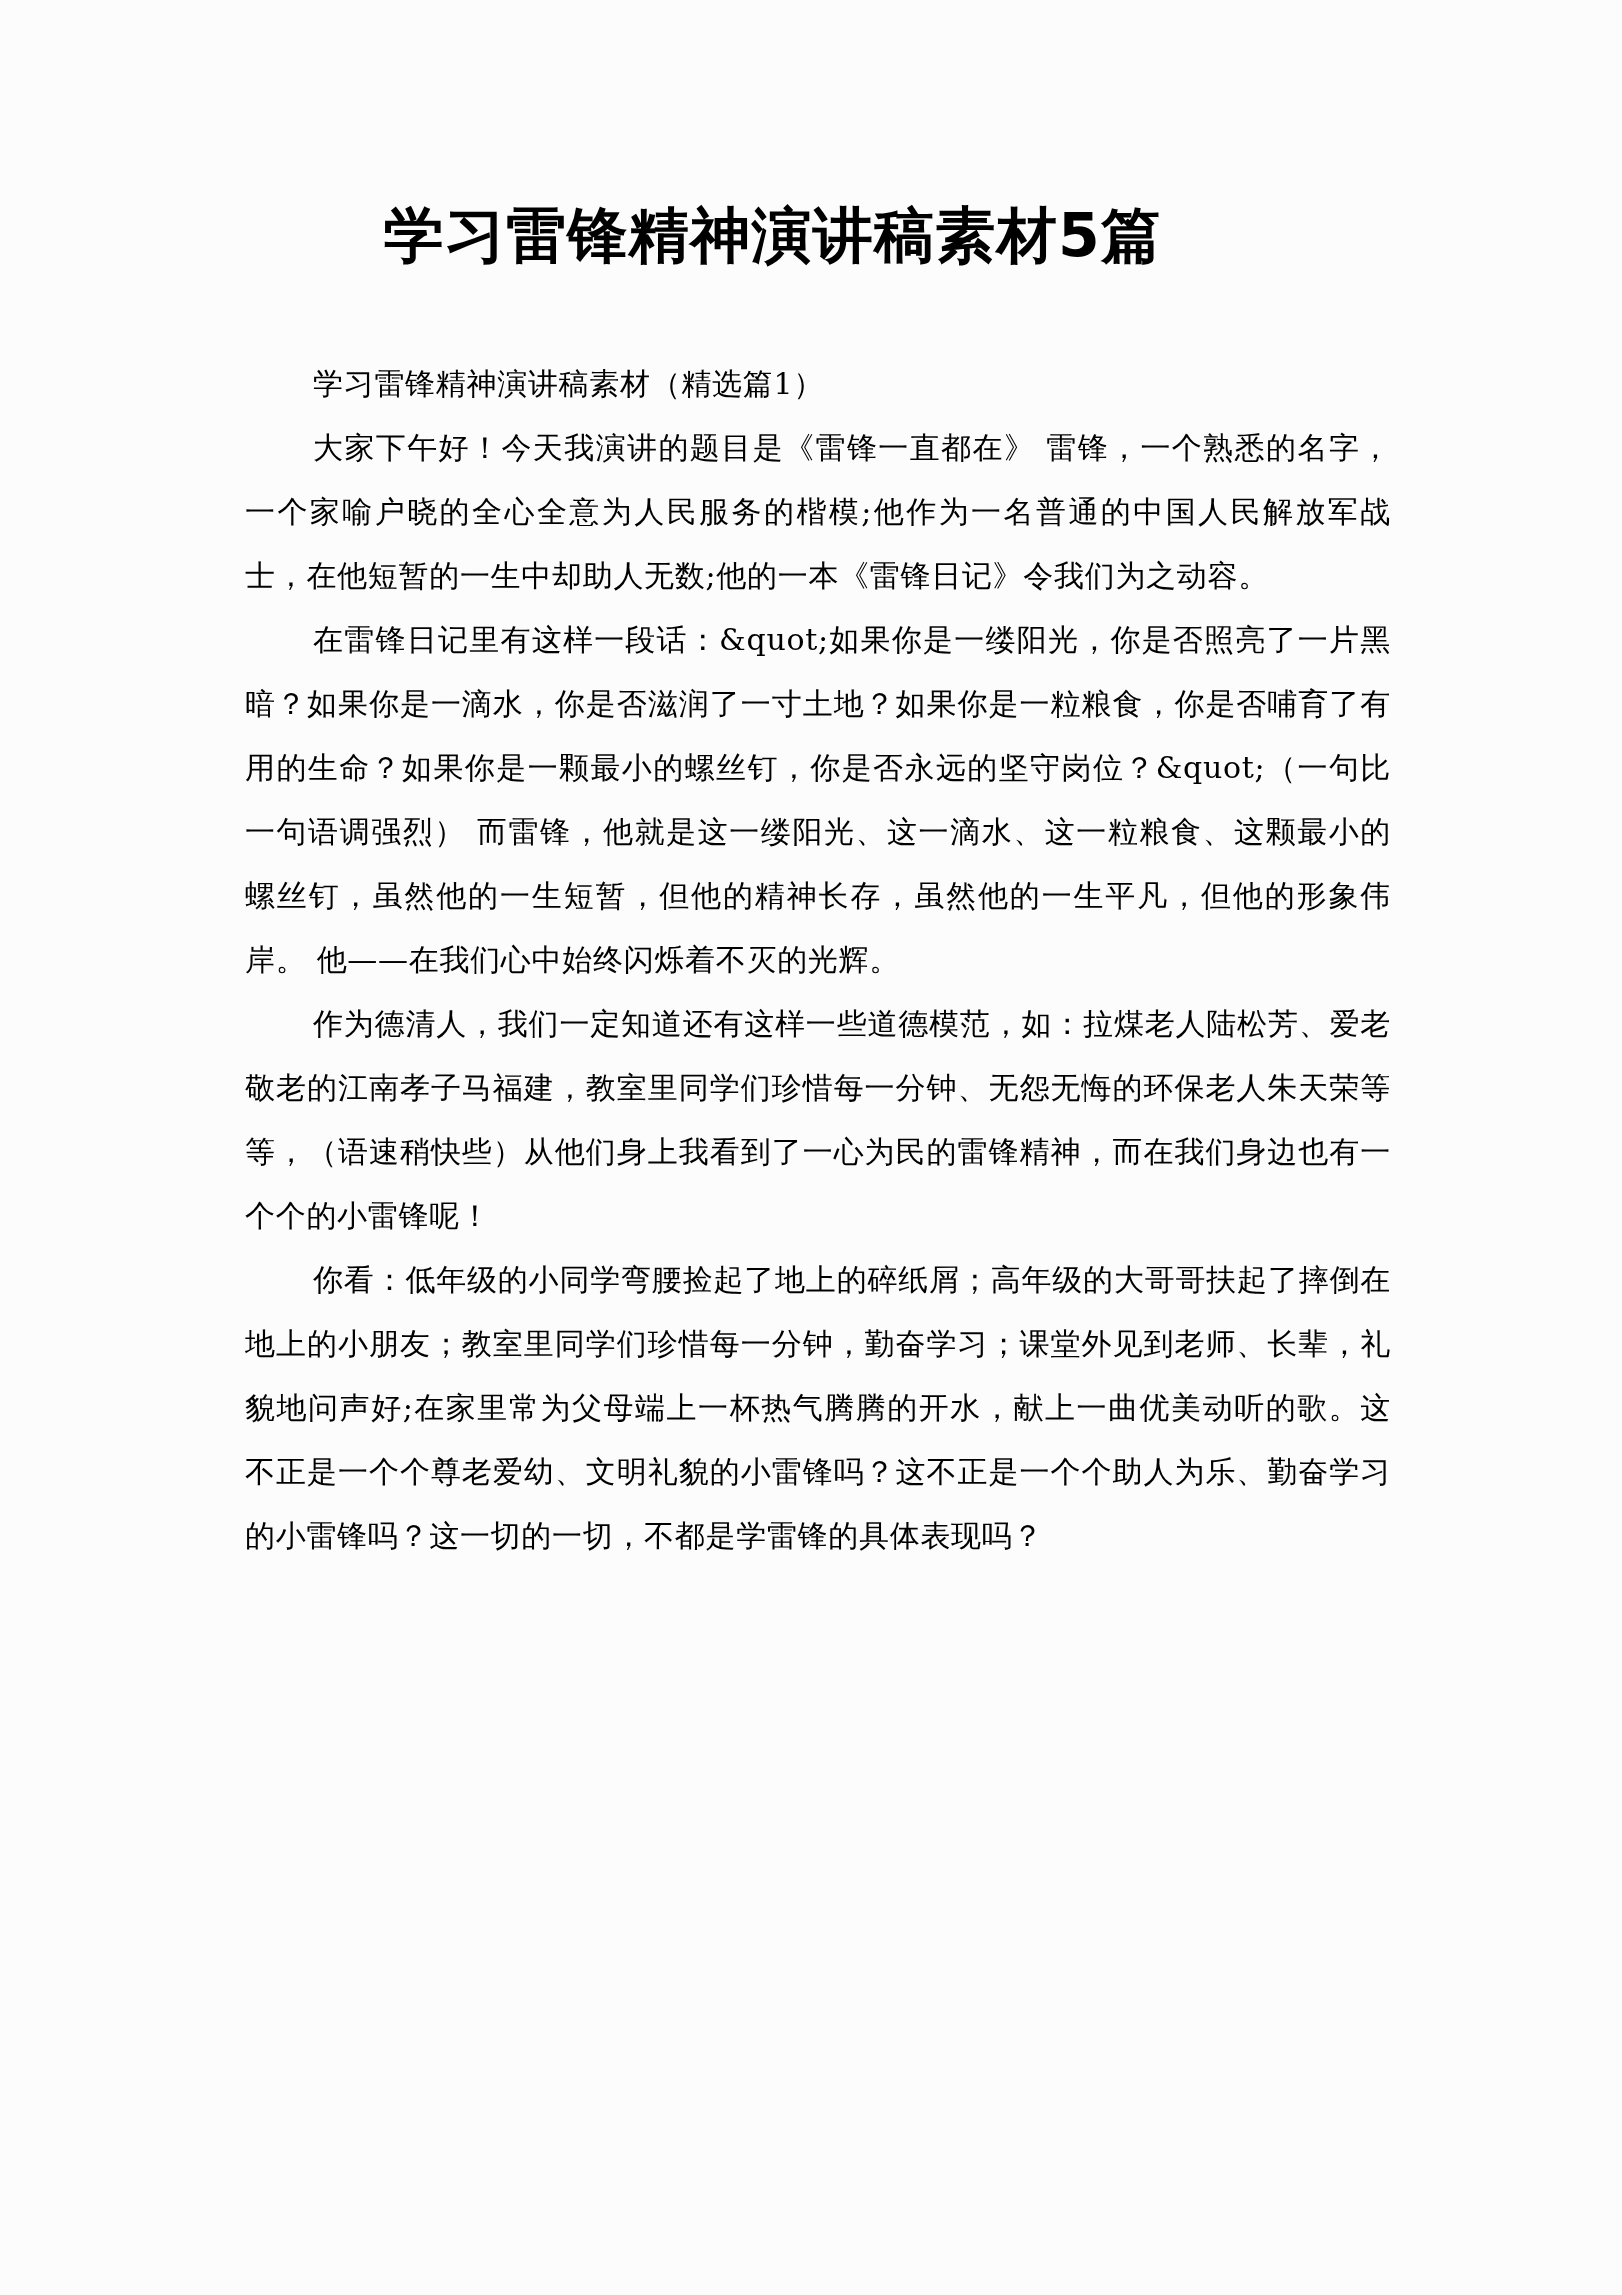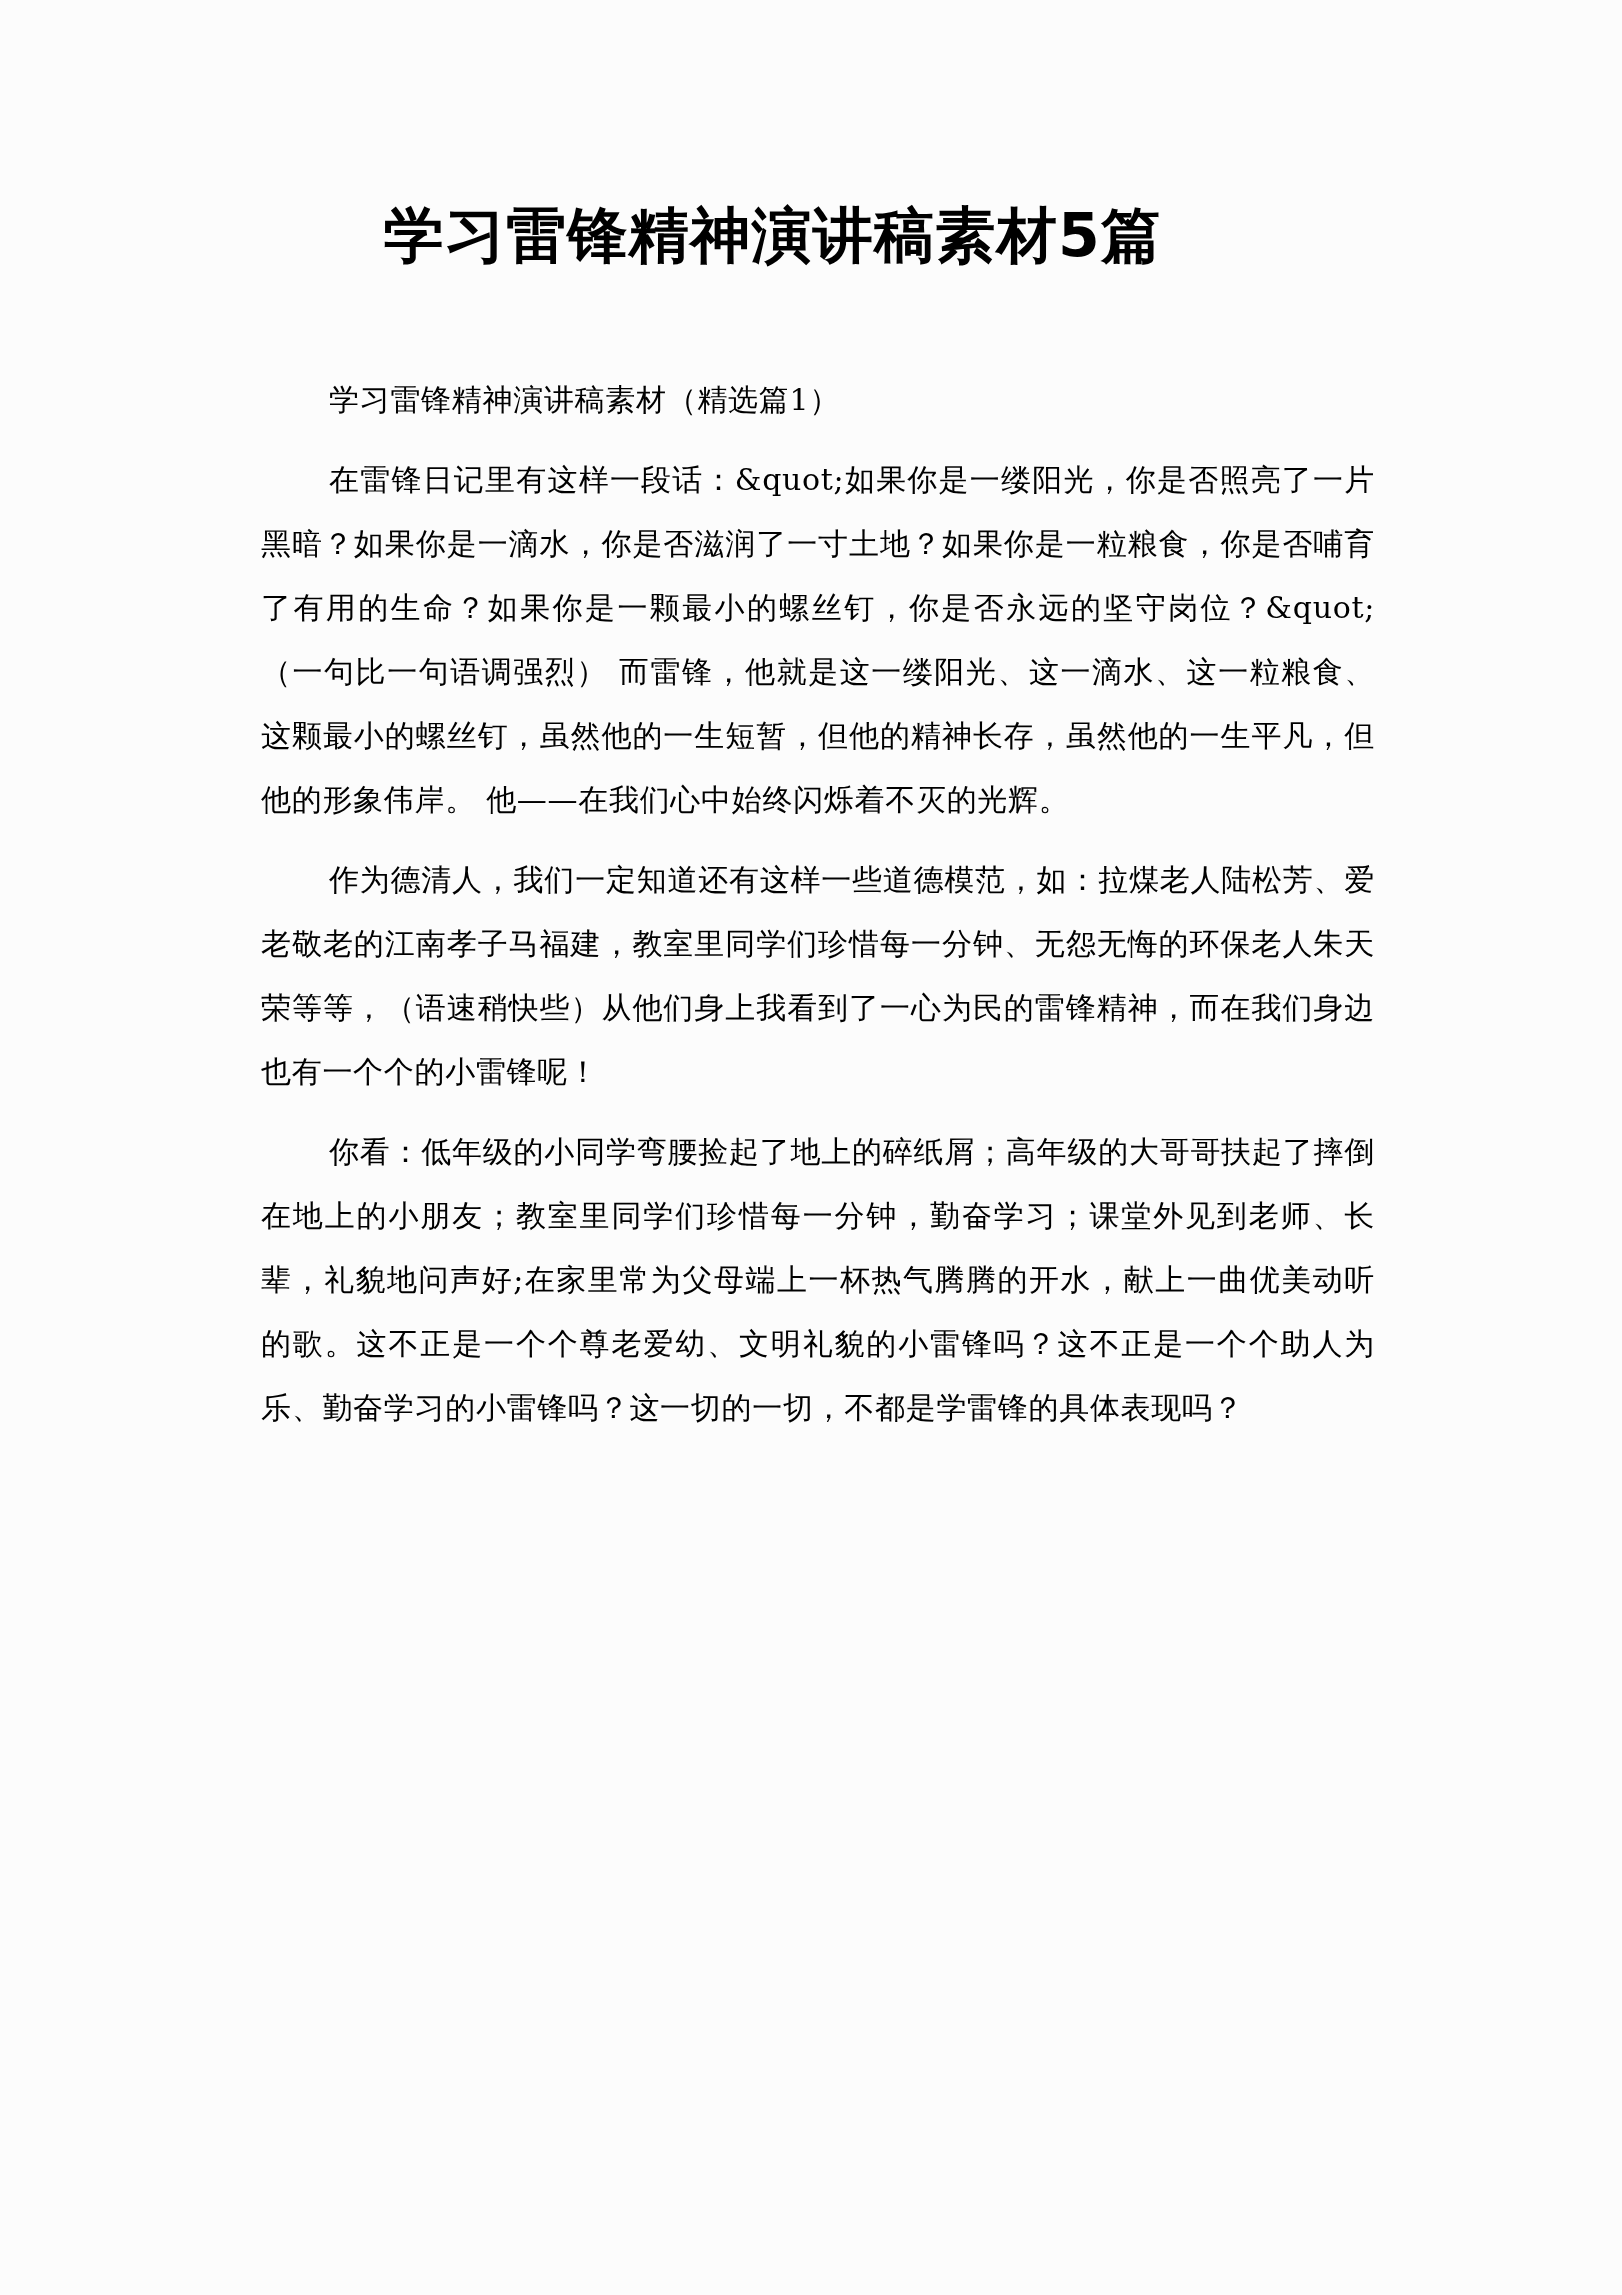--- a/index.html
+++ b/index.html
@@ -35,35 +35,36 @@
       letter-spacing: 1.3px;
       margin: 0;
     }
     .body-text {
       position: absolute;
       top: 352px;
       left: 245px;
       width: 1146px;
     }
     .para {
-      margin: 16px;
+      margin: 0;
       font-size: 30px;
       line-height: 64px;
       text-indent: 68px;
       text-align: justify;
       letter-spacing: 0.7px;
       word-break: break-all;
     }
   </style>
 </head>
 <body>
 
 <div class="page">
   <h1 class="doc-title">学习雷锋精神演讲稿素材5篇</h1>
 
   <div class="body-text">
     <p class="para">学习雷锋精神演讲稿素材（精选篇1）</p>
+    <p class="para">大家下午好！今天我演讲的题目是《雷锋一直都在》 雷锋，一个熟悉的名字，一个家喻户晓的全心全意为人民服务的楷模;他作为一名普通的中国人民解放军战士，在他短暂的一生中却助人无数;他的一本《雷锋日记》令我们为之动容。</p>
     <p class="para">在雷锋日记里有这样一段话：&amp;quot;如果你是一缕阳光，你是否照亮了一片黑暗？如果你是一滴水，你是否滋润了一寸土地？如果你是一粒粮食，你是否哺育了有用的生命？如果你是一颗最小的螺丝钉，你是否永远的坚守岗位？&amp;quot;（一句比一句语调强烈） 而雷锋，他就是这一缕阳光、这一滴水、这一粒粮食、这颗最小的螺丝钉，虽然他的一生短暂，但他的精神长存，虽然他的一生平凡，但他的形象伟岸。 他——在我们心中始终闪烁着不灭的光辉。</p>
     <p class="para">作为德清人，我们一定知道还有这样一些道德模范，如：拉煤老人陆松芳、爱老敬老的江南孝子马福建，教室里同学们珍惜每一分钟、无怨无悔的环保老人朱天荣等等，（语速稍快些）从他们身上我看到了一心为民的雷锋精神，而在我们身边也有一个个的小雷锋呢！</p>
     <p class="para">你看：低年级的小同学弯腰捡起了地上的碎纸屑；高年级的大哥哥扶起了摔倒在地上的小朋友；教室里同学们珍惜每一分钟，勤奋学习；课堂外见到老师、长辈，礼貌地问声好;在家里常为父母端上一杯热气腾腾的开水，献上一曲优美动听的歌。这不正是一个个尊老爱幼、文明礼貌的小雷锋吗？这不正是一个个助人为乐、勤奋学习的小雷锋吗？这一切的一切，不都是学雷锋的具体表现吗？</p>
   </div>
 </div>
 
 
 </body></html>

